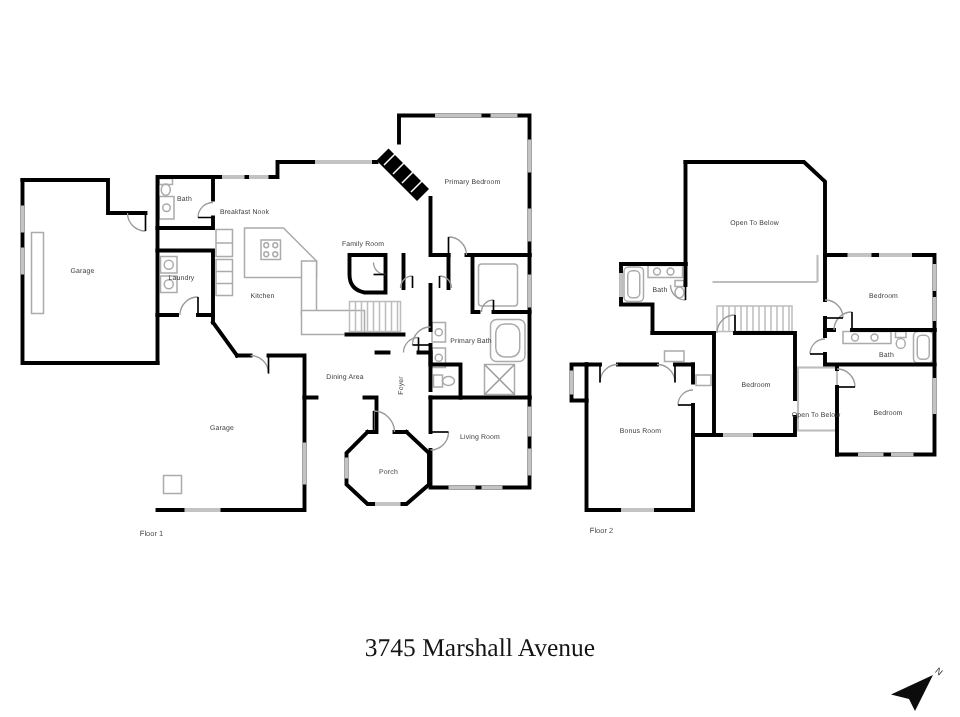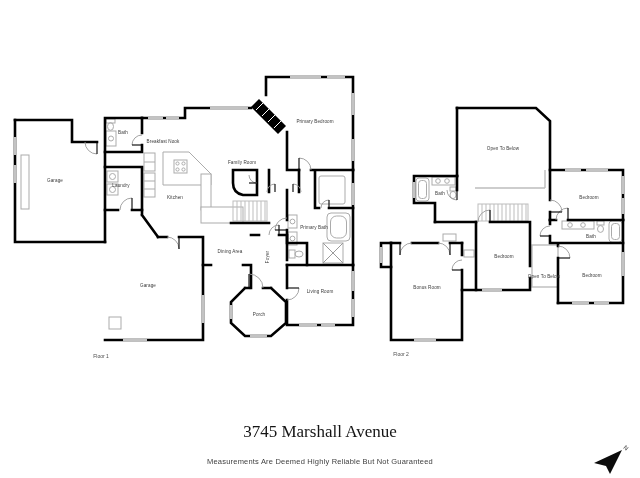--- a/index.html
+++ b/index.html
@@ -249,20 +249,19 @@
   <span class="lbl" style="left:504px;top:257px;">Bedroom</span>
   <span class="lbl" style="left:544px;top:277px;">Open To Below</span>
   <span class="lbl" style="left:427px;top:288px;">Bonus Room</span>
   <span class="cap" style="left:401px;top:354px;">Floor 2</span>
 
   <div class="addr">
     <div>3745 Marshall Avenue</div>
     
   </div>
 
-  <div class="disclaimer">Measurements Are Deemed Highly Reliable But Not Guaranteed</div>
 
   <svg style="left:588px;top:438px;" width="48" height="40" viewBox="0 0 48 40">
     <polygon points="34,12 6,25 18,28 22,36" fill="#0c0c0c"></polygon>
     <text x="36" y="11" font-size="6" fill="#2a2a2a" transform="rotate(40 37 9)">N</text>
   </svg>
 
 </div>
 
 </body></html>

